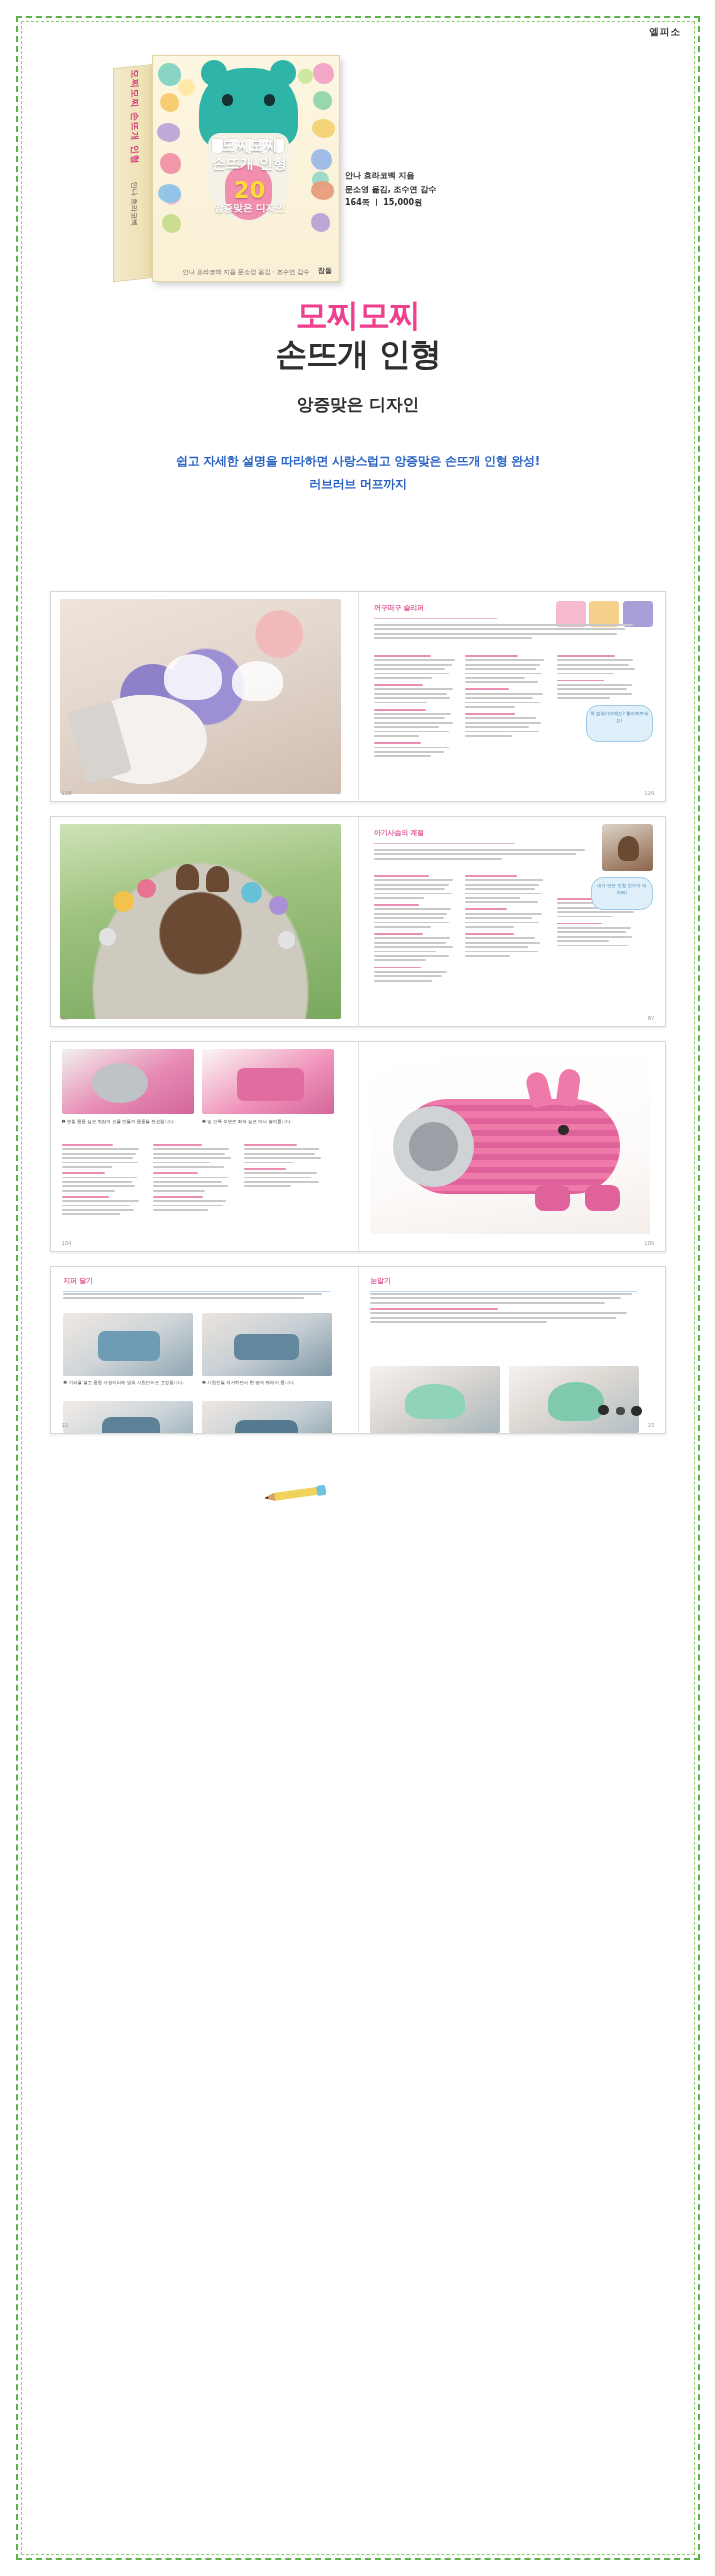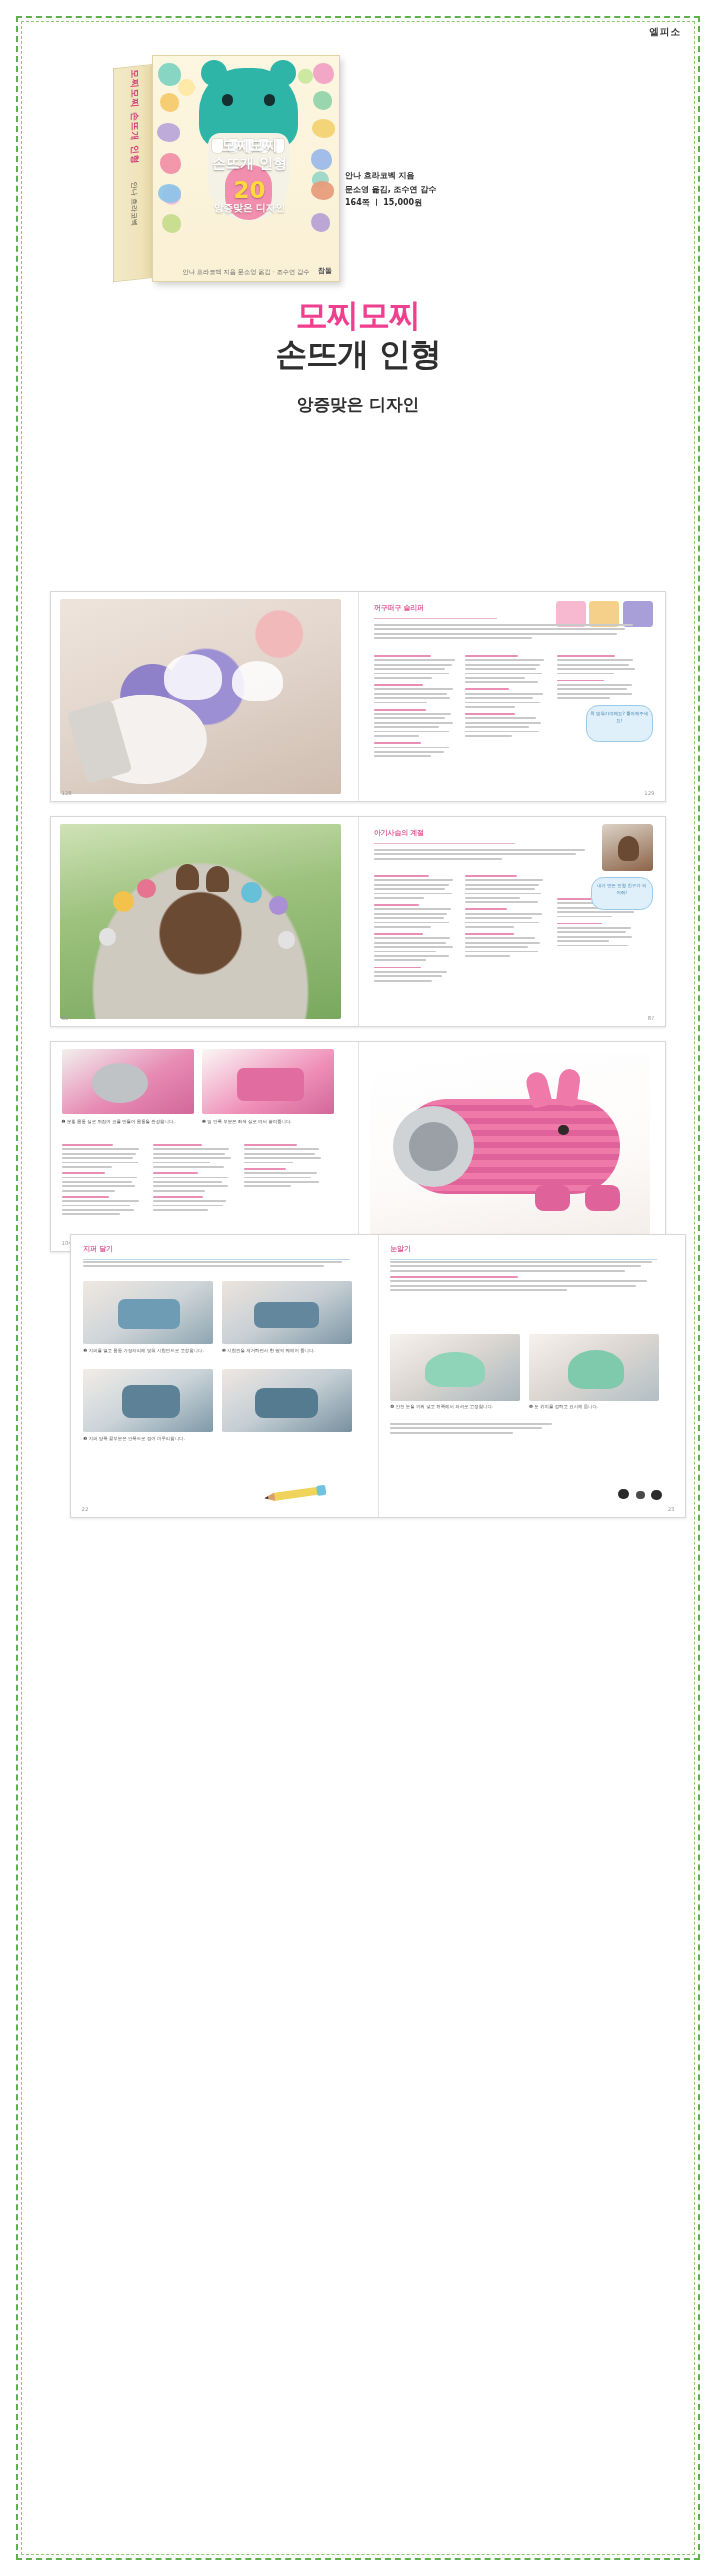--- a/index.html
+++ b/index.html
@@ -495,20 +495,22 @@
   <div class="headline">
     <div class="l1">모찌모찌</div>
     <div class="l2">손뜨개 인형</div>
   </div>
 
   <div class="subhead">
     <div class="l2">앙증맞은 디자인</div>
   </div>
 
   <div class="lead">
+    <div>쉽고 자세한 설명을 따라하면 사랑스럽고 앙증맞은 손뜨개 인형 완성!</div>
+    <div>러브러브 머프까지</div>
   </div>
 
   <div class="spread" style="top:816px;height:211px;">
     <div class="gutter"></div>
 
     <div class="half left">
       <div class="photo" style="left:8.8px;top:7px;width:281px;height:195px;
                   background:
                     radial-gradient(circle at 50% 56%, #6b4a34 0 40px, transparent 42px),
                     radial-gradient(ellipse at 50% 86%, #cfcac0 0 106px, transparent 109px),
@@ -784,21 +786,21 @@
         <div style="position:absolute;left:158px;top:19.3px;width:21px;height:35px;background:#ef7aa9;border-radius:10.6px 10.6px 5.3px 5.3px;transform:rotate(-14deg);"></div>
         <div style="position:absolute;left:188px;top:16px;width:21px;height:37px;background:#ef7aa9;border-radius:10.6px 10.6px 5.3px 5.3px;transform:rotate(8deg);"></div>
         <div style="position:absolute;left:188px;top:72px;width:10.6px;height:10.6px;background:#2f2a28;border-radius:50%;"></div>
         <div style="position:absolute;left:165px;top:132px;width:35px;height:26px;background:#e0629a;border-radius:8.8px;"></div>
         <div style="position:absolute;left:215px;top:132px;width:35px;height:26px;background:#e0629a;border-radius:8.8px;"></div>
       </div>
       <div class="pg-no r">105</div>
     </div>
   </div>
 
-  <div class="spread" style="top:1234px;height:284px;margin-left:20px;">
+  <div class="spread" style="top:1266px;height:168px;">
     <div class="gutter"></div>
 
     <div class="half left">
       <div class="tx-title" style="position:absolute;left:12.3px;top:8.8px;">지퍼 달기</div>
       <div class="tx-rule" style="position:absolute;left:12.3px;top:21px;width:267px;background:#bcd7ee;"></div>
       <div class="lines" style="position:absolute;left:12.3px;top:26px;width:267px;">
         <i style="width:97%"></i>
           <i style="width:90%"></i>
       </div>
 

